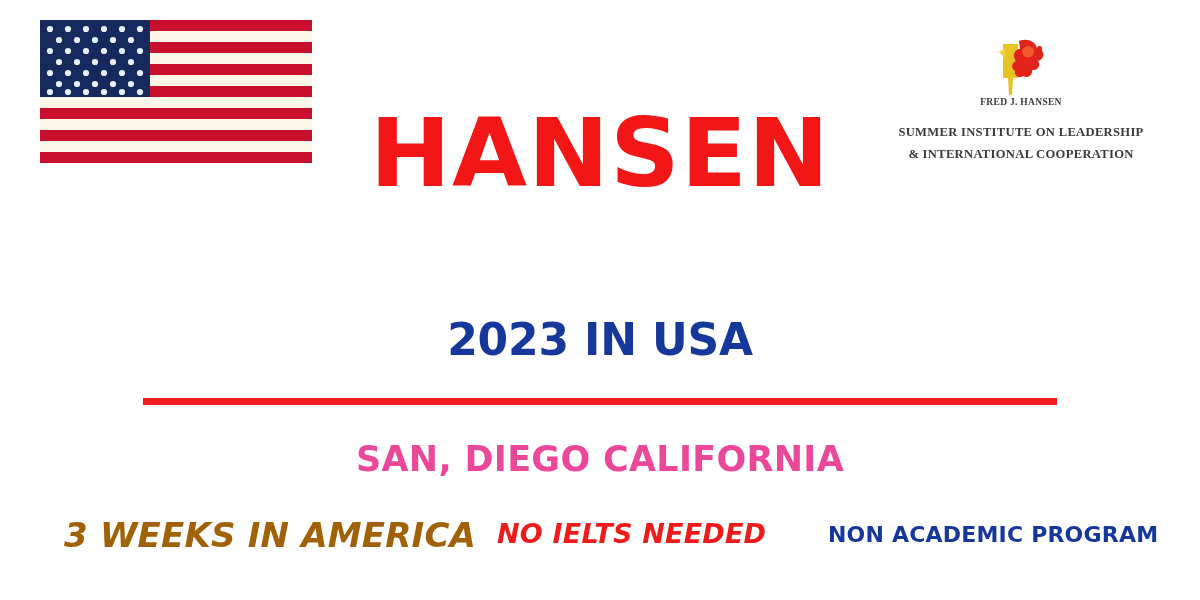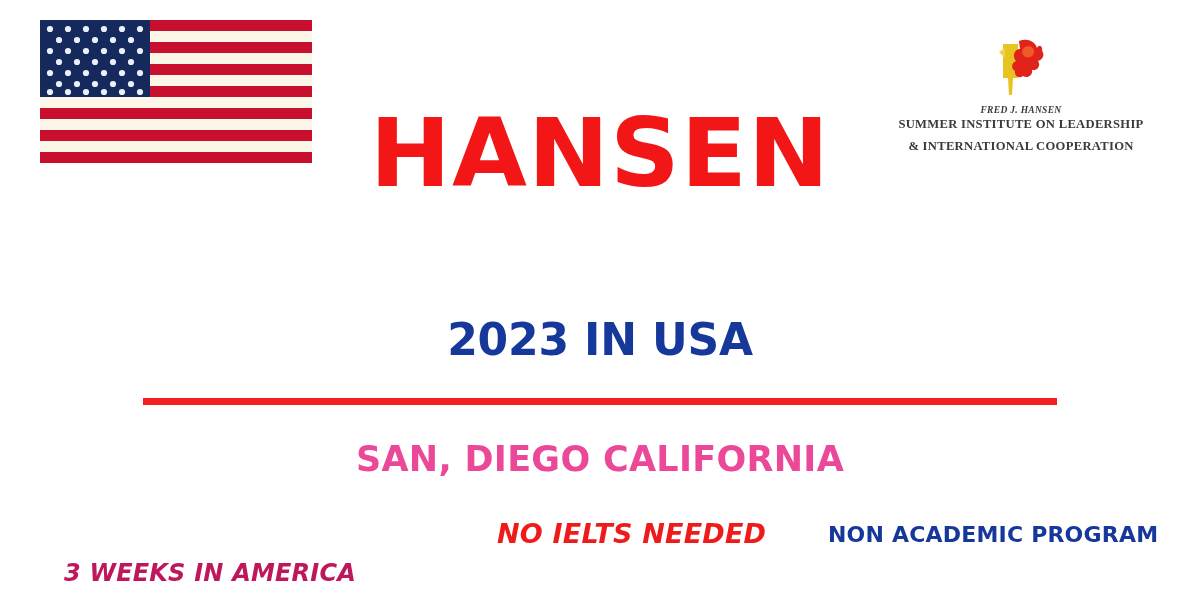--- a/index.html
+++ b/index.html
@@ -46,27 +46,26 @@
   .logo-line {
     font-family: "Liberation Serif", serif;
     color: #3a3a3a;
     letter-spacing: 0.3px;
     line-height: 1.12;
     white-space: nowrap;
   }
   .logo-line-1 {
     font-size: 9.5px;
     font-weight: 700;
-    margin-top: 9px;
-    font-style: italic;
+    margin-top: 1px;
   }
   .logo-line-2 {
     font-size: 12.6px;
     font-weight: 700;
-    margin-top: 1px;
+    margin-top: 17px;
   }
   .logo-line-3 {
     font-size: 12.6px;
     font-weight: 700;
     margin-top: 8px;
   }
 
   
   .title-hansen {
     position: absolute;
@@ -146,26 +145,25 @@
   }
   .feature {
     position: absolute;
     white-space: nowrap;
     line-height: 1;
     font-family: "DejaVu Sans", sans-serif;
   }
   .feature-weeks {
     left: 64px;
     top: 2px;
-    color: #be185d;
-    font-size: 24px;
+    color: #a16207;
+    font-size: 34px;
     font-weight: 700;
     font-style: italic;
     letter-spacing: 0.2px;
-    margin-top: 43px;
   }
   .feature-ielts {
     left: 497px;
     top: 4px;
     color: #ef1b1b;
     font-size: 27px;
     font-weight: 700;
     font-style: italic;
     letter-spacing: 0.2px;
   }

